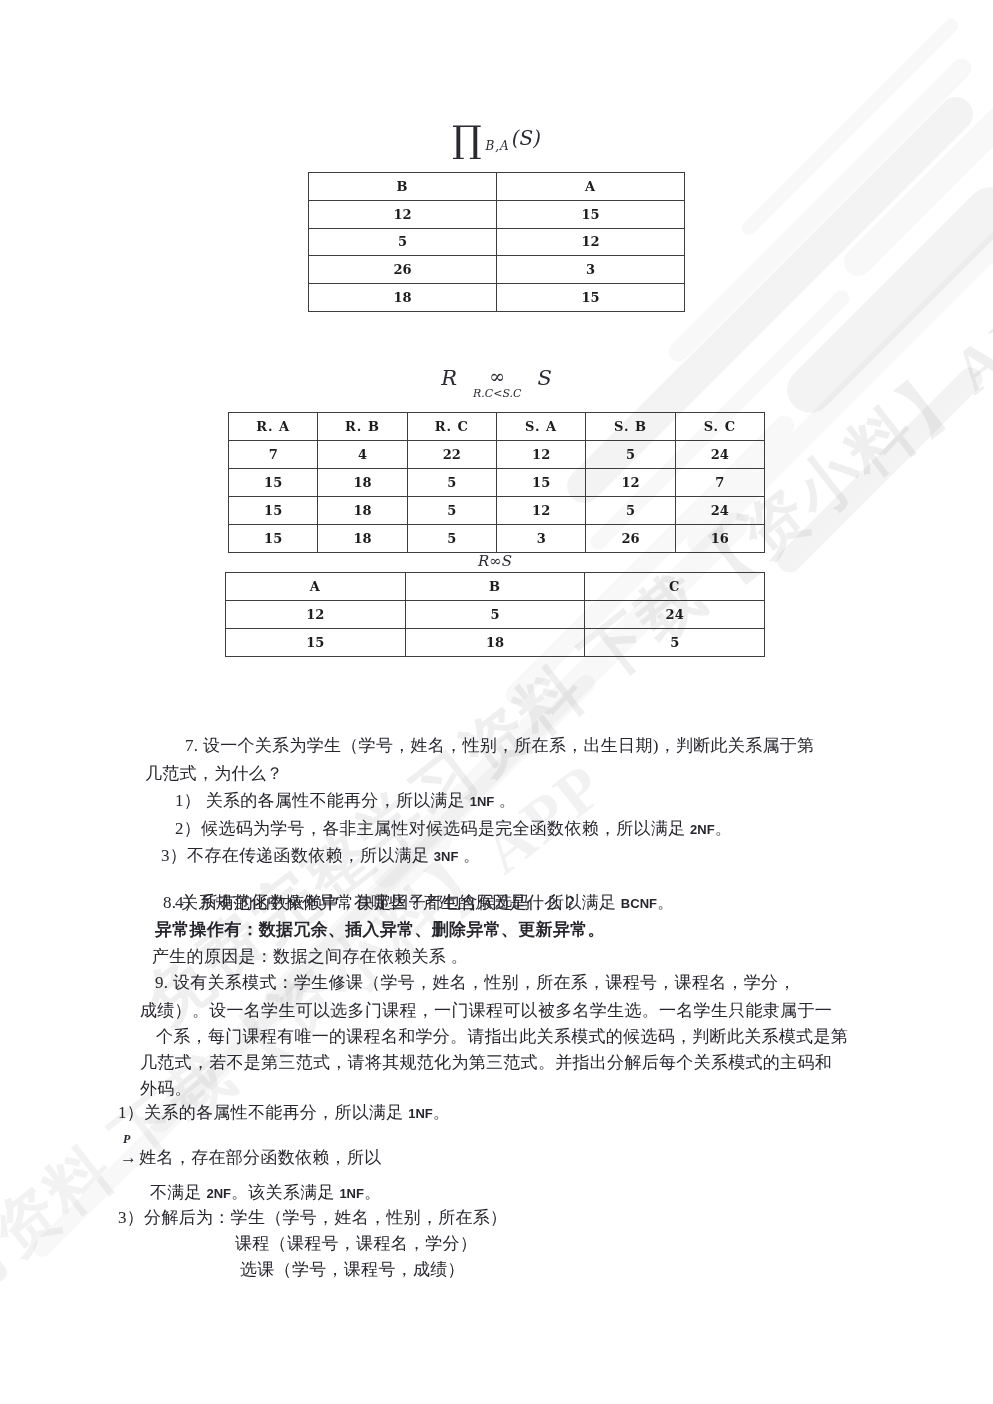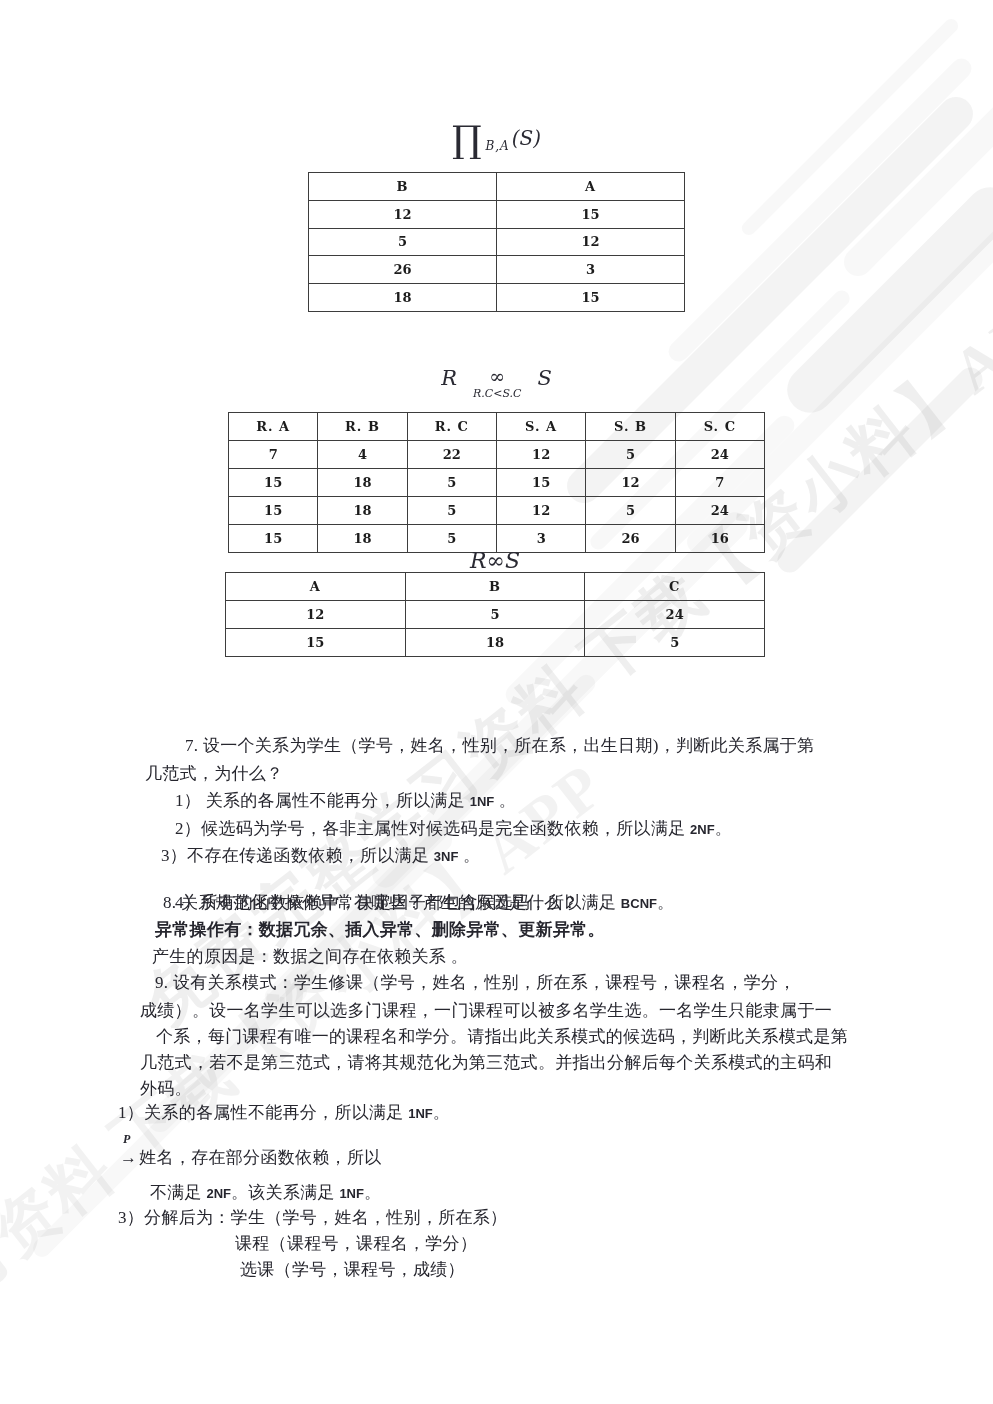--- a/index.html
+++ b/index.html
@@ -35,21 +35,21 @@
   .formula{position:absolute;text-align:center;font-family:"DejaVu Serif","Liberation Serif",serif;color:#2a2a33;}
   .f1{left:308px;top:119px;width:377px;height:48px;display:flex;align-items:flex-start;justify-content:center;}
   .f1 .pi{font-size:37px;line-height:42px;font-style:normal;}
   .f1 .sub{font-size:12px;font-style:italic;margin:20px 0 0 4px;letter-spacing:1px;}
   .f1 .arg{font-size:20px;font-style:italic;margin:7px 0 0 2px;}
   .f2{left:228px;top:366px;width:537px;display:flex;align-items:flex-start;justify-content:center;}
   .f2 .opnd{font-size:21px;line-height:24px;font-style:italic;}
   .f2 .join-col{display:inline-flex;flex-direction:column;align-items:center;margin:0 16px;}
   .f2 .inf{font-size:19px;line-height:21px;}
   .f2 .cond{font-size:11px;line-height:13px;font-style:italic;}
-  .f3{left:225px;top:550px;width:540px;font-size:22px;font-style:italic;line-height:22px;}
+  .f3{left:225px;top:550px;width:540px;font-size:15px;font-style:italic;line-height:22px;}
   
   .tbl{position:absolute;border-collapse:collapse;table-layout:fixed;background:transparent;}
   .tbl th,.tbl td{
     border:1.6px solid #3d3d3d;text-align:center;vertical-align:middle;padding:0;
     font-family:"DejaVu Serif","Liberation Serif",serif;font-size:13px;color:#1c1c1c;
   }
   .tbl th{font-weight:bold;letter-spacing:1px;}
   .tbl td{font-weight:bold;}
   .t1{left:308px;top:172px;width:377px;}
   .t1 th,.t1 td{height:26.8px;}

